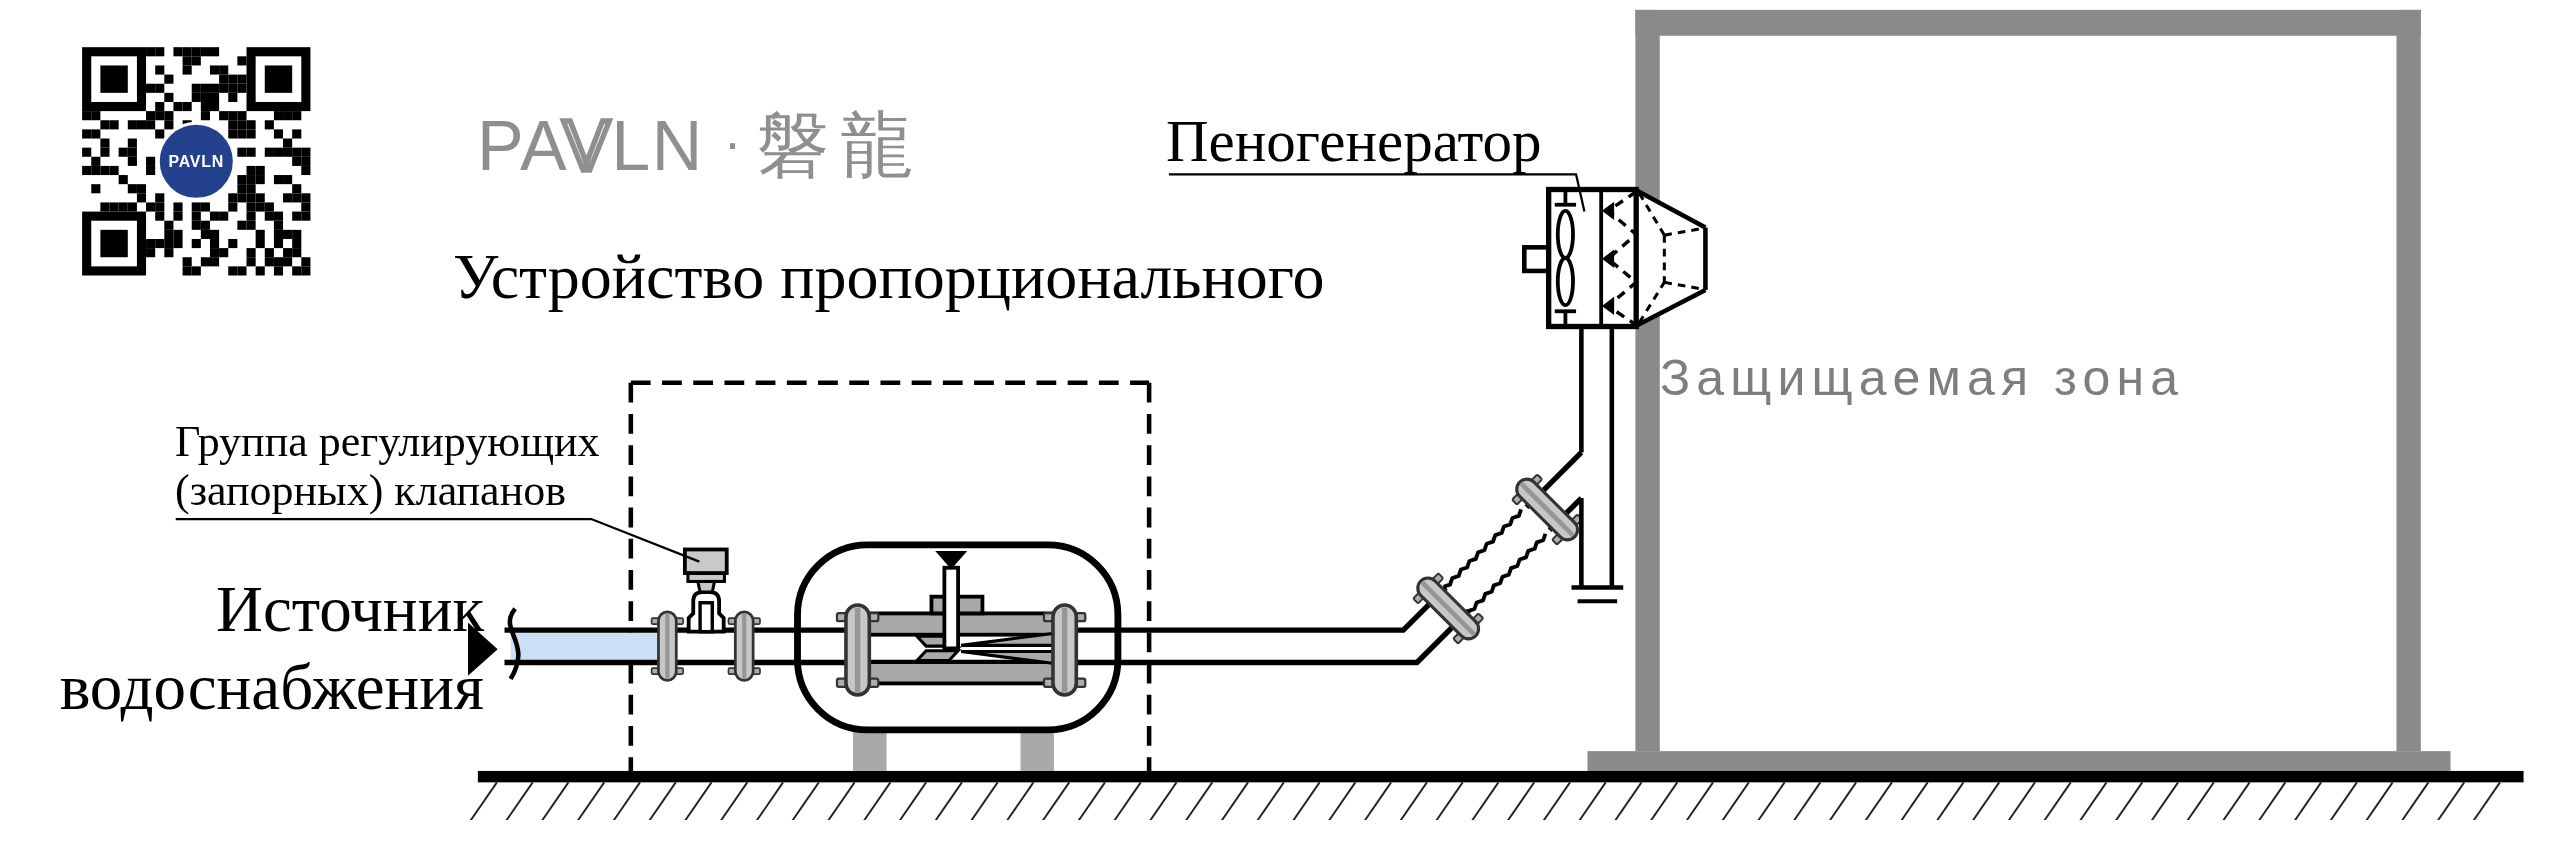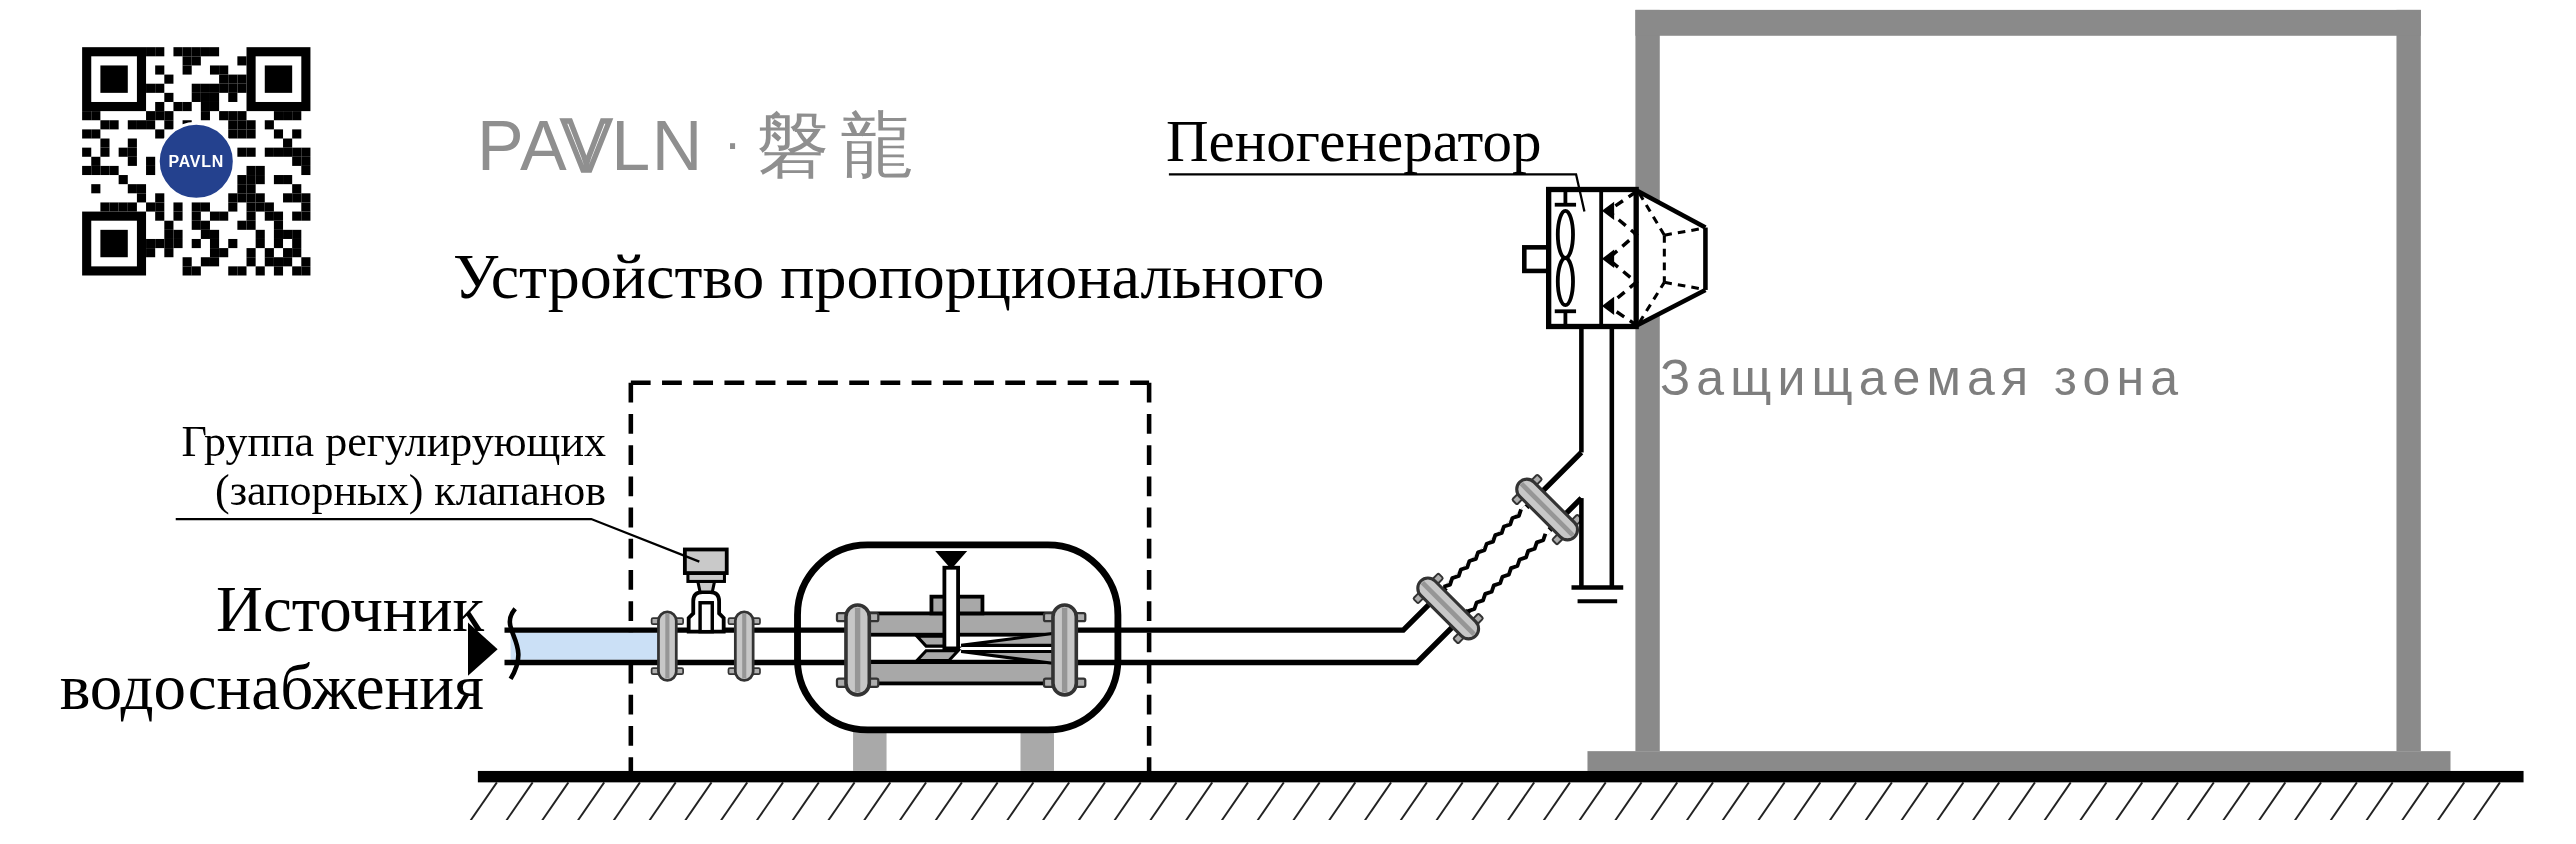--- a/index.html
+++ b/index.html
@@ -2,21 +2,21 @@
 <html style="font-size:12.2px"><head>
 <meta charset="utf-8">
 <style>
   html,body{margin:0;padding:0;background:#fff;}
   #stage{position:relative;width:2576px;height:820px;background:#fff;overflow:hidden;
          font-family:"Liberation Sans",sans-serif;}
   #diagram{position:absolute;left:0;top:0;}
   .lbl{position:absolute;color:#000000;font-family:"Liberation Serif",serif;white-space:nowrap;}
   #lbl-prop{left:453px;top:242px;font-size:64px;line-height:1.08;}
   #lbl-foamgen{left:1166px;top:107px;font-size:59px;}
-  #lbl-valve{left:175px;top:417px;width:431px;text-align:right;font-size:44px;line-height:1.12;}
+  #lbl-valve{left:175px;top:417px;width:431px;text-align:left;font-size:44px;line-height:1.12;}
   #lbl-source{left:27px;top:570px;width:457px;text-align:right;font-size:65px;line-height:1.2;}
   #lbl-zone{left:1660px;top:349px;width:737px;text-align:left;
             font-family:"Liberation Sans",sans-serif;font-weight:normal;
             font-size:50px;letter-spacing:6.1px;color:#7e7e7e;}
   #logo{position:absolute;left:477px;top:97px;color:#8f8f8f;font-weight:normal;
         font-size:70px;letter-spacing:1.5px;white-space:nowrap;}
   #logo .v-outline{color:#ffffff;-webkit-text-stroke:5.3px #8f8f8f;}
   #logo .dot{font-size:53px;vertical-align:9.1px;margin:0 13.7px 0 20px;}
   #logo .cjk{font-size:73px;letter-spacing:10.7px;}
 </style>

